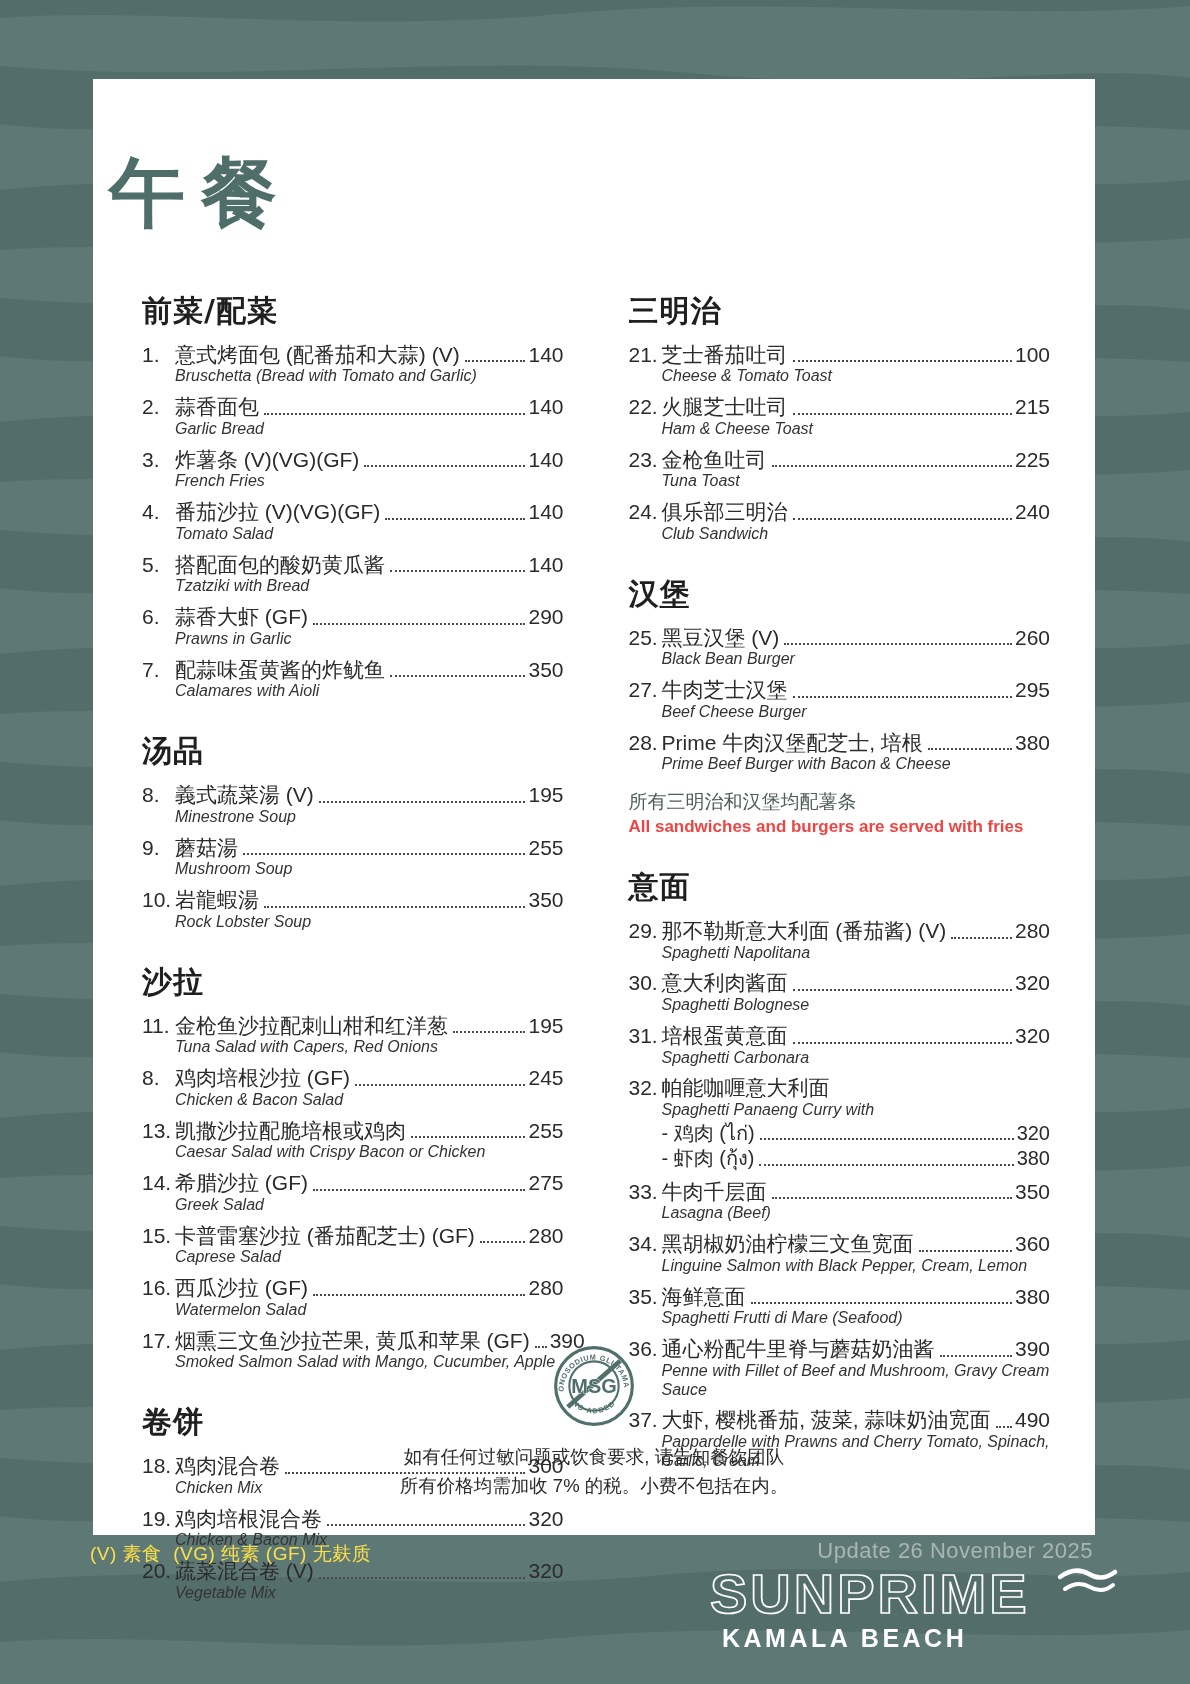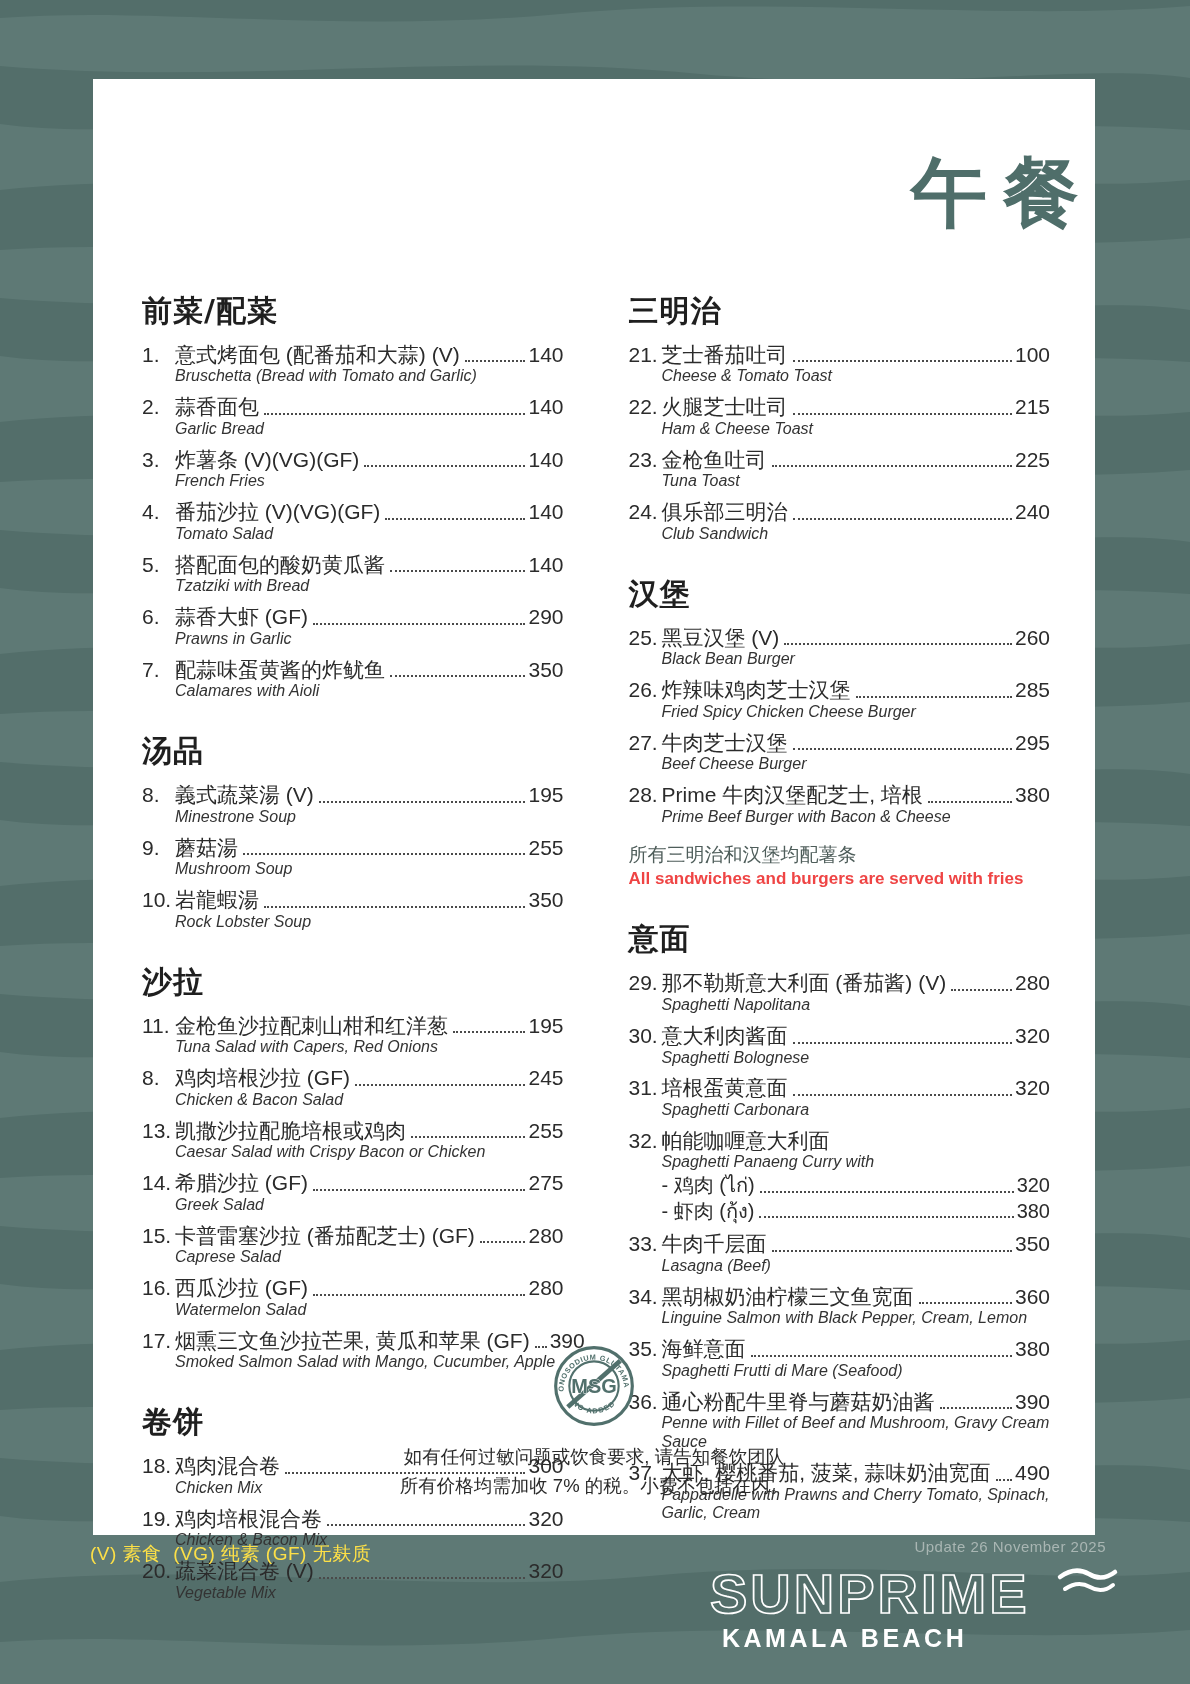--- a/index.html
+++ b/index.html
@@ -9,21 +9,21 @@
     font-family:"Liberation Sans","DejaVu Sans",sans-serif;
     -webkit-font-smoothing:antialiased;
   }
   #bg-waves{position:absolute;inset:0;width:1190px;height:1684px;display:block;}
   
   .card{
     position:absolute;left:93px;top:79px;width:1002px;height:1456px;
     background:#ffffff;
   }
   .menu-title{
-    margin-top:74px;text-align:right;
+    margin-top:74px;text-align:left;
     font-family:"DejaVu Serif","Liberation Serif",serif;
     font-size:76px;font-weight:700;color:#4f6e6a;
     letter-spacing:16px;text-indent:16px;line-height:1.05;
   }
   .columns{
     display:flex;gap:65px;margin-top:58px;padding:0 45px 0 49px;
     color:#2b2b2b;
   }
   .column{flex:1;min-width:0;}
   .section-heading{
@@ -49,21 +49,21 @@
   
   .card-footer{position:absolute;left:0;right:0;bottom:34px;text-align:center;}
   .msg-badge{width:84px;height:84px;display:inline-block;}
   .footer-notes{margin-top:10px;font-size:18.5px;color:#2b2b2b;line-height:1.6;}
   
   .legend{
     position:absolute;left:90px;top:1541px;color:#fde047;font-size:19px;letter-spacing:.5px;
     white-space:pre;
   }
   .update{
-    position:absolute;right:84px;top:1538px;color:#a9b6b3;font-size:15px;letter-spacing:.5px;
+    position:absolute;right:97px;top:1538px;color:#a9b6b3;font-size:22px;letter-spacing:.5px;
   }
   .brand{position:absolute;right:52px;top:1563px;width:430px;height:100px;}
 </style>
 </head>
 <body>
 
 <svg id="bg-waves" viewBox="0 0 1190 1684" preserveAspectRatio="none" xmlns="http://www.w3.org/2000/svg">
     <rect x="0" y="0" width="1190" height="1684" fill="#5e7975"></rect>
     <path d="M0,-42 C210,-64 430,-28 650,-48 C870,-68 1050,-38 1190,-52
        L1190,6 C1000,22 780,-6 560,14 C340,34 150,6 0,18 Z" fill="#536e6a"></path>
@@ -333,29 +333,20 @@
           <div class="row">
             <span class="no">25.</span>
             <span class="zh">黑豆汉堡 (V)</span>
             <span class="dots"></span>
             <span class="price">260</span>
           </div>
           <div class="en">Black Bean Burger</div>
         </div>
         <div class="item">
           <div class="row">
-            <span class="no">26.</span>
-            <span class="zh">炸辣味鸡肉芝士汉堡</span>
-            <span class="dots"></span>
-            <span class="price">285</span>
-          </div>
-          <div class="en">Fried Spicy Chicken Cheese Burger</div>
-        </div>
-        <div class="item">
-          <div class="row">
             <span class="no">27.</span>
             <span class="zh">牛肉芝士汉堡</span>
             <span class="dots"></span>
             <span class="price">295</span>
           </div>
           <div class="en">Beef Cheese Burger</div>
         </div>
         <div class="item">
           <div class="row">
             <span class="no">28.</span>

